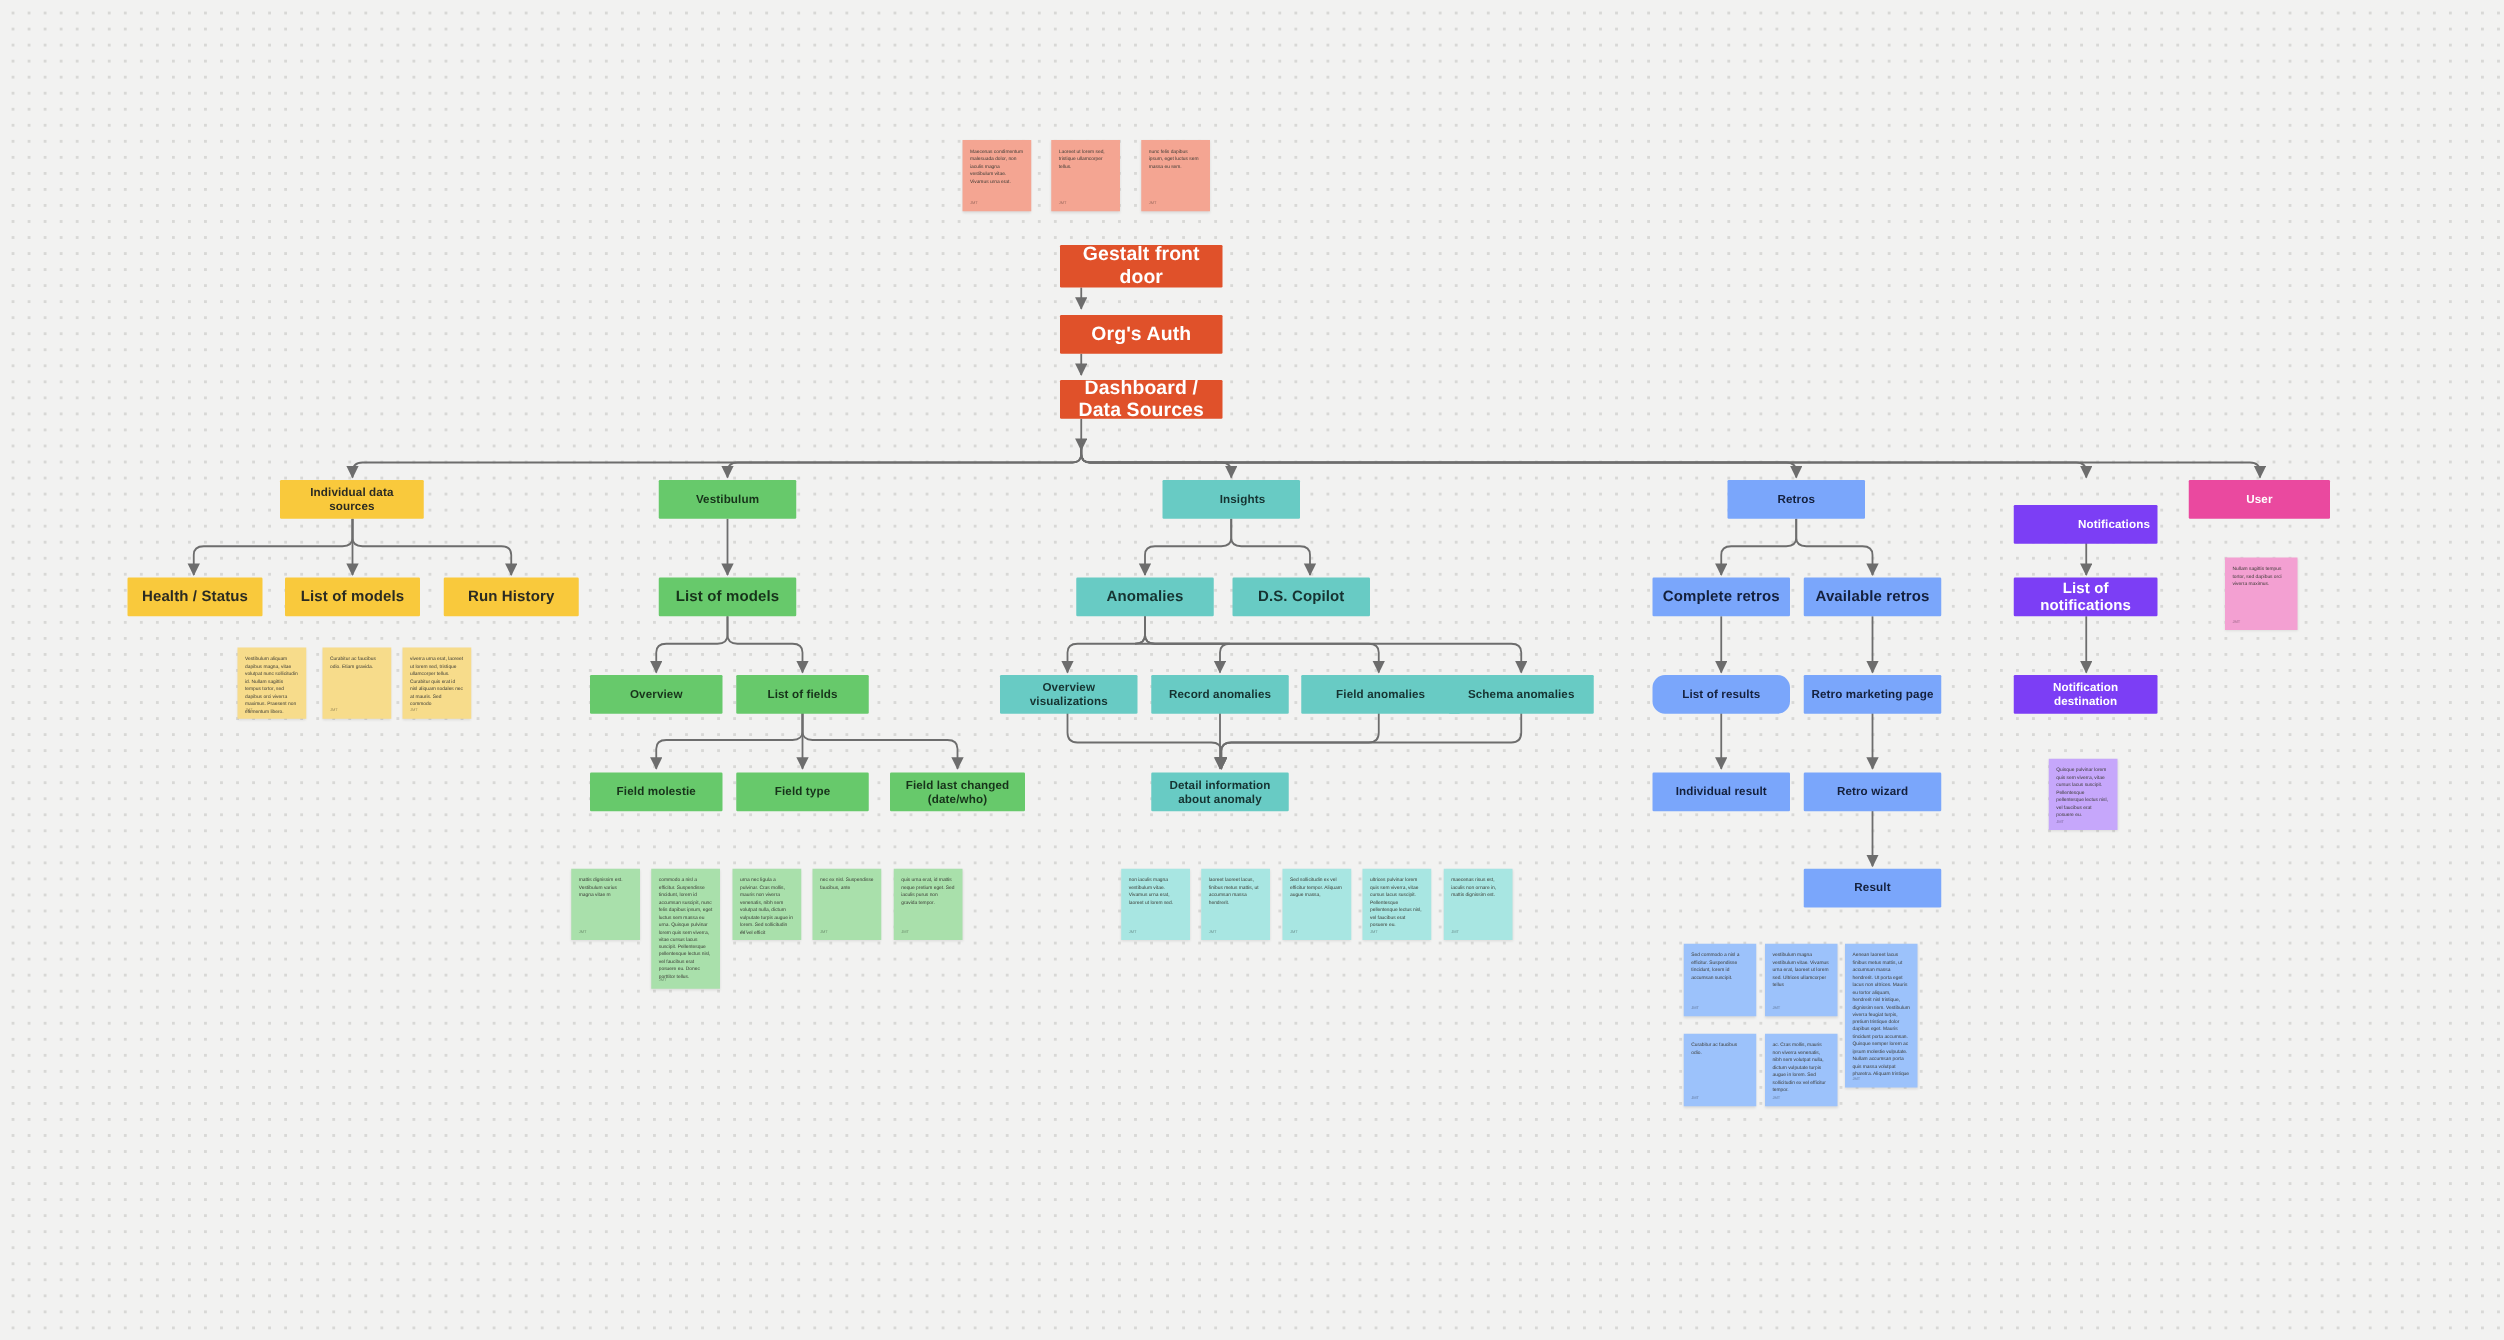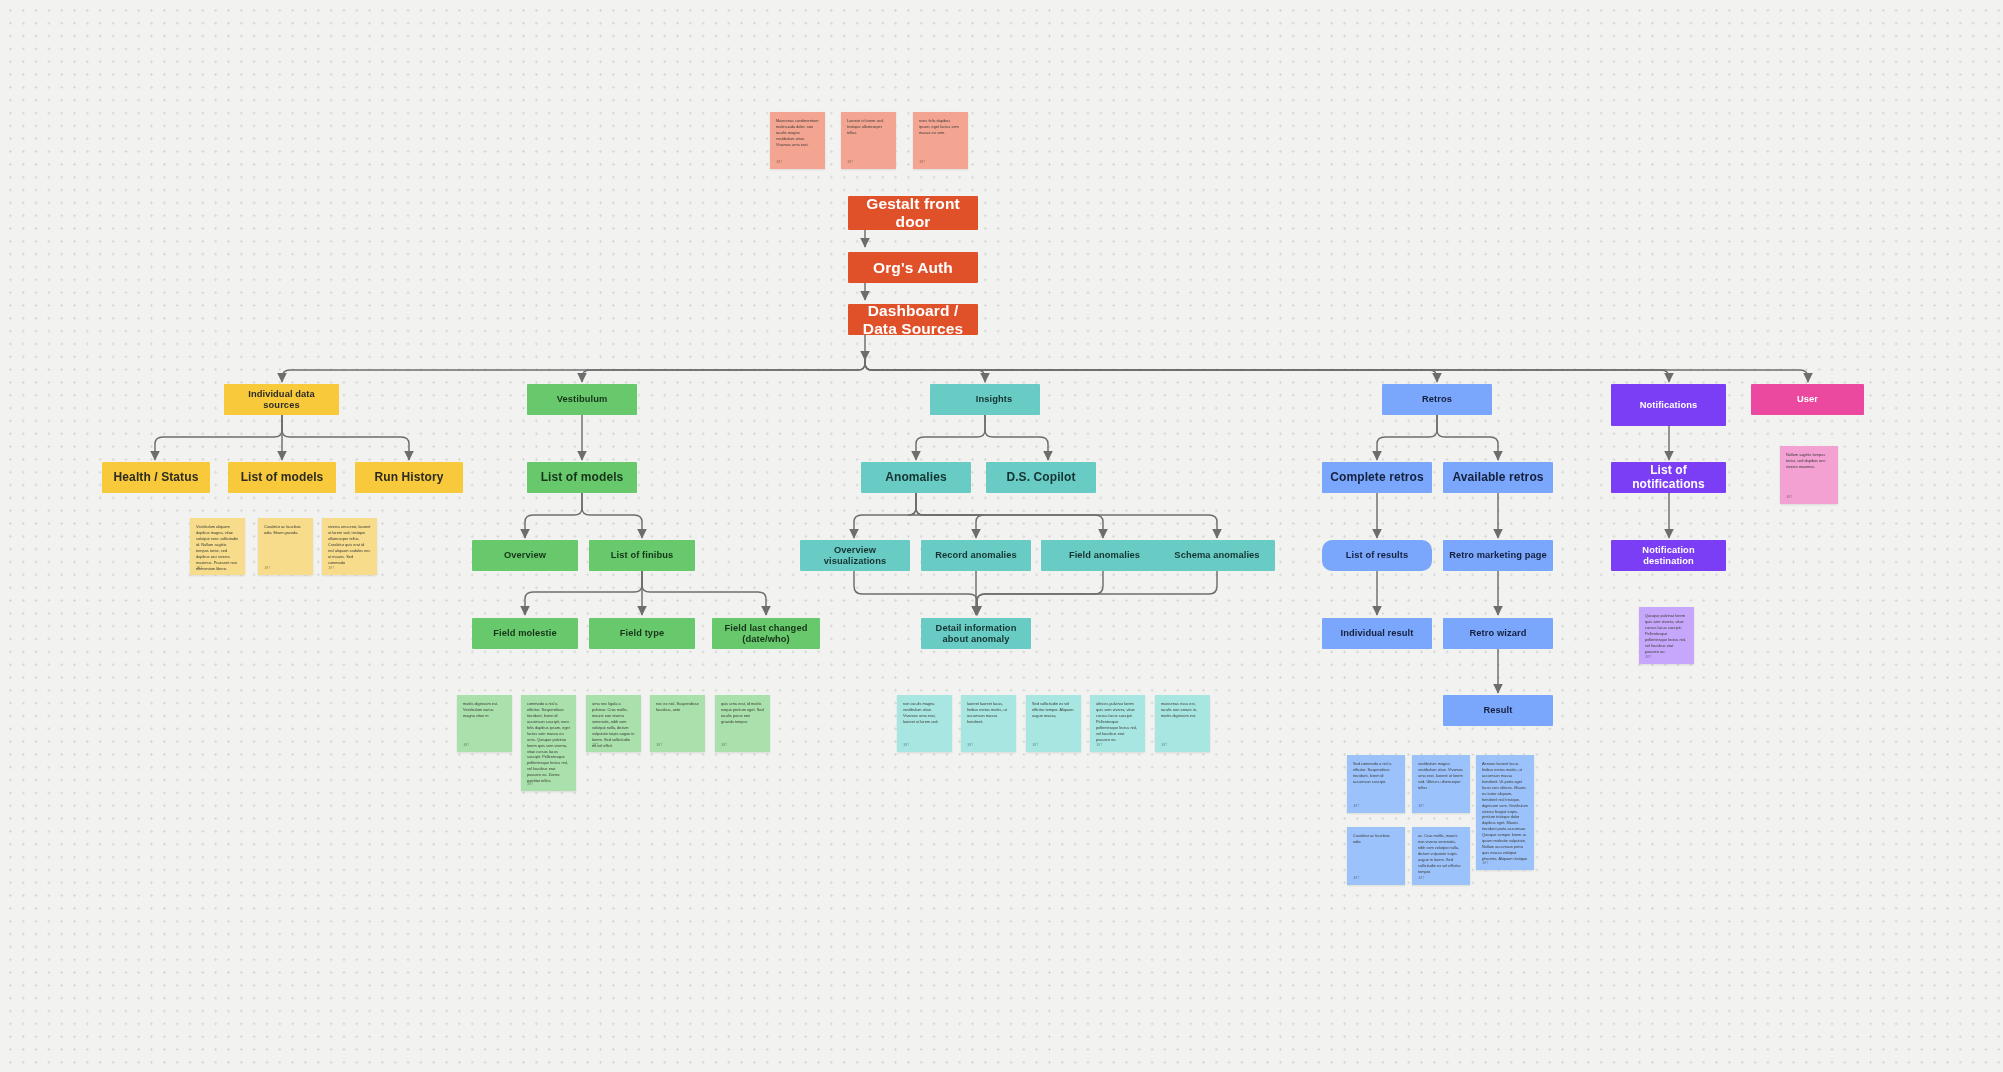--- a/index.html
+++ b/index.html
@@ -160,21 +160,21 @@
   </div>
   <div class="node l1 c-green" style="left:527px; top:384px; width:110px; height:31px;">
     <span>Vestibulum</span>
   </div>
   <div class="node l1 c-teal" style="left:930px; top:384px; width:110px; height:31px;padding-left:24px;">
     <span>Insights</span>
   </div>
   <div class="node l1 c-blue" style="left:1382px; top:384px; width:110px; height:31px;">
     <span>Retros</span>
   </div>
-  <div class="node l1 c-purple" style="left:1611px; top:384px; width:115px; height:42px;">
+  <div class="node l1 c-purple" style="left:1611px; top:404px; width:115px; height:31px;justify-content:flex-end;">
     <span>Notifications</span>
   </div>
   <div class="node l1 c-pink" style="left:1751px; top:384px; width:113px; height:31px;">
     <span>User</span>
   </div>
 
   <div class="node l2 c-yellow" style="left:102px; top:462px; width:108px; height:31px;">
     <span>Health / Status</span>
   </div>
   <div class="node l2 c-yellow" style="left:228px; top:462px; width:108px; height:31px;">
@@ -197,21 +197,21 @@
     <span class="sig">JMT</span>
   </div>
 
   <div class="node l2 c-green" style="left:527px; top:462px; width:110px; height:31px;">
     <span>List of models</span>
   </div>
   <div class="node l3 c-green" style="left:472px; top:540px; width:106px; height:31px;">
     <span>Overview</span>
   </div>
   <div class="node l3 c-green" style="left:589px; top:540px; width:106px; height:31px;">
-    <span>List of finibus</span>
+    <span>List of fields</span>
   </div>
   <div class="node l3 c-green" style="left:472px; top:618px; width:106px; height:31px;">
     <span>Field molestie</span>
   </div>
   <div class="node l3 c-green" style="left:589px; top:618px; width:106px; height:31px;">
     <span>Field type</span>
   </div>
   <div class="node l3 c-green" style="left:712px; top:618px; width:108px; height:31px;">
     <span>Field last changed (date/who)</span>
   </div>

